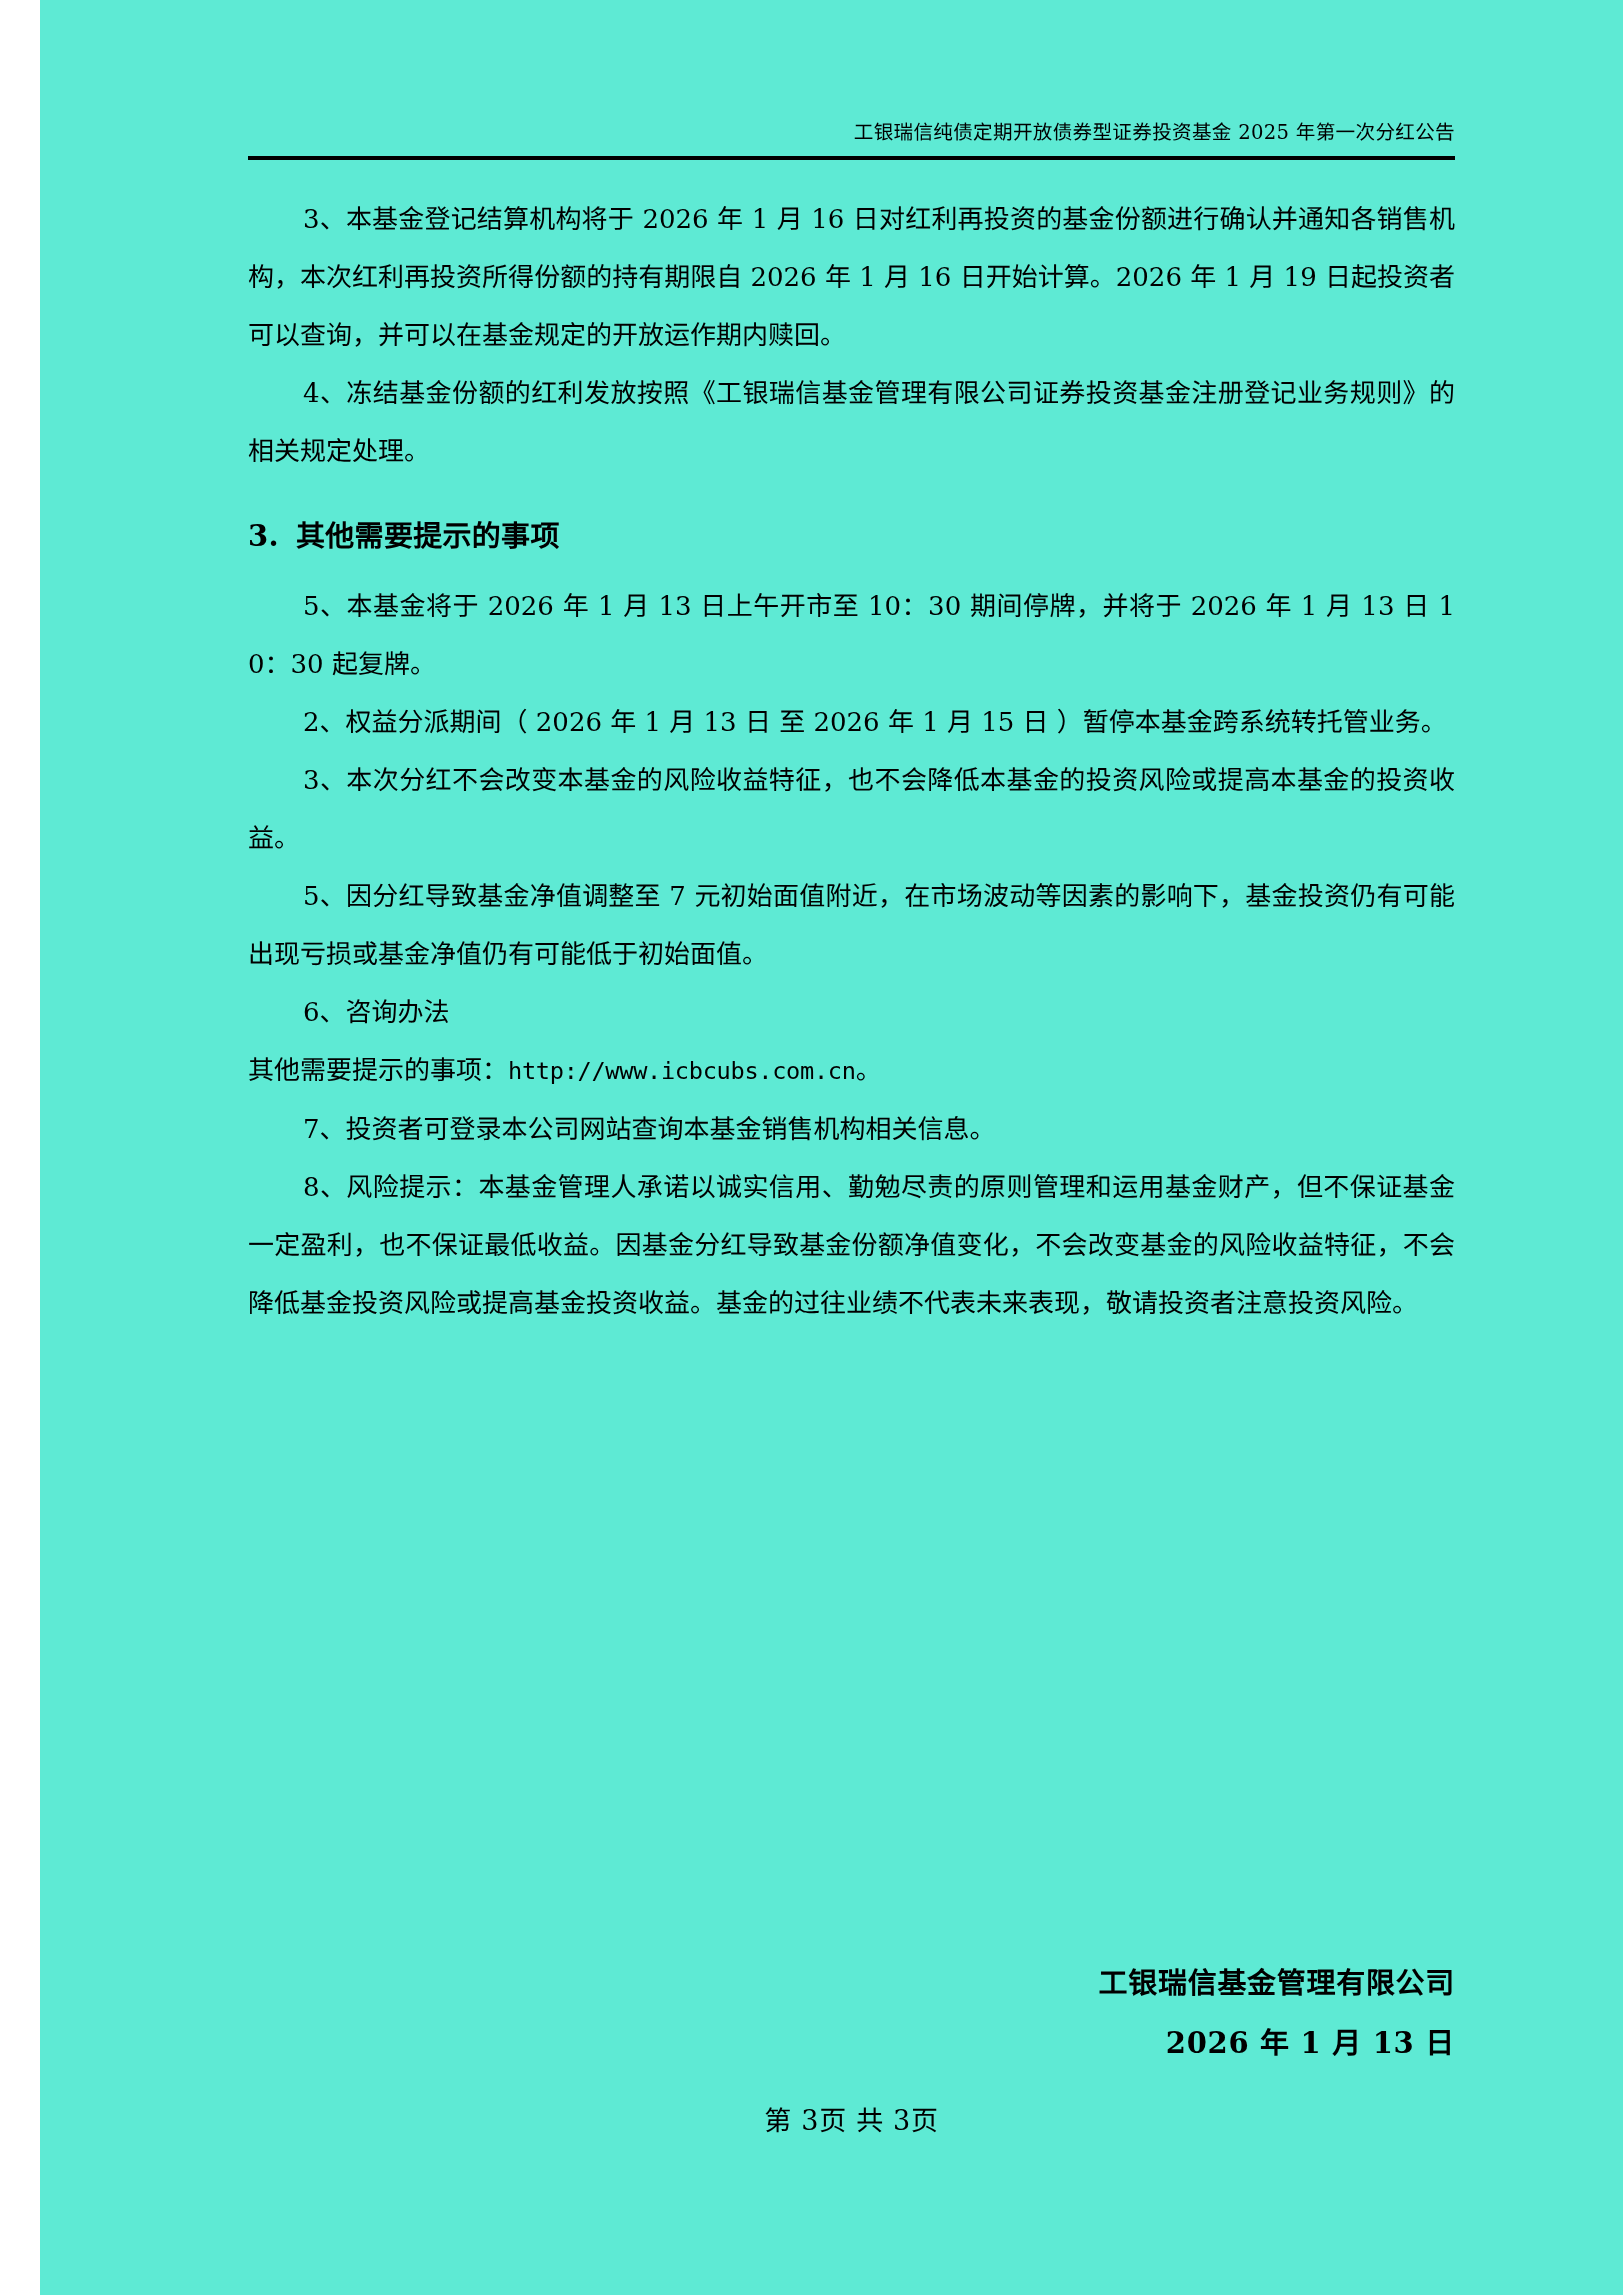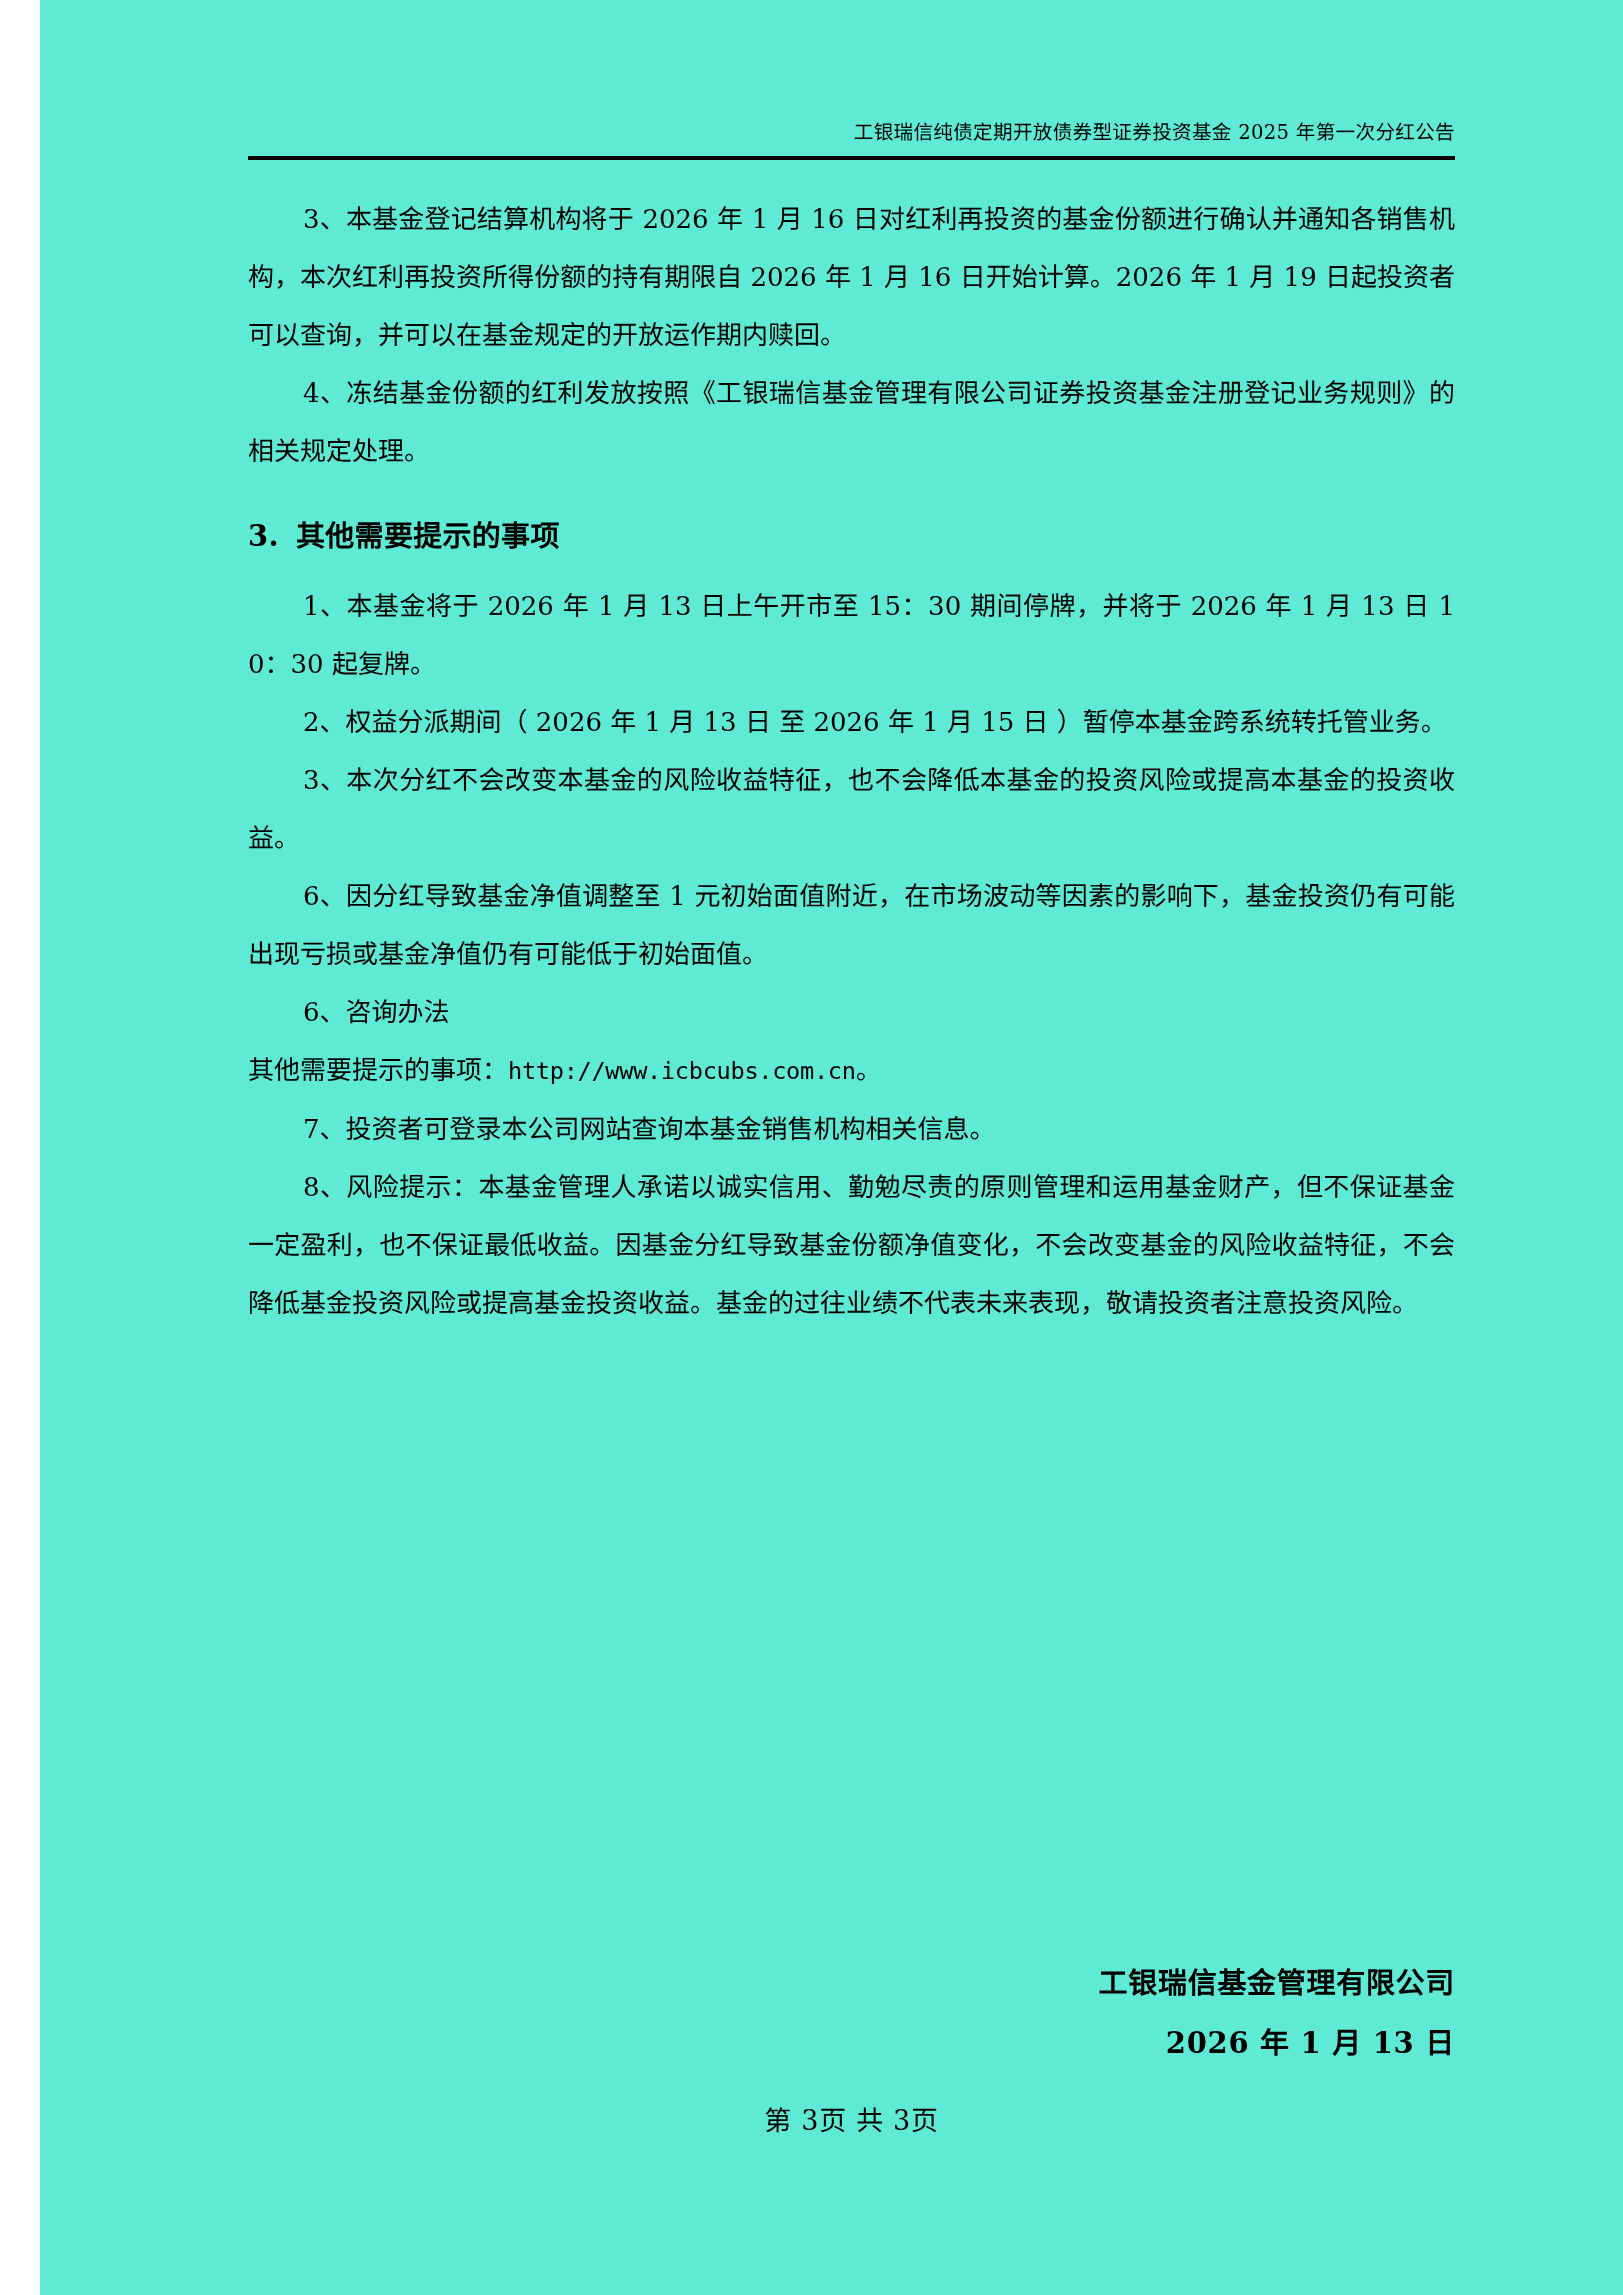--- a/index.html
+++ b/index.html
@@ -143,28 +143,28 @@
 
     <div class="gap-before-head"></div>
 
     <h2 class="section-head">
       <span class="num">3.</span>
       <span class="txt">其他需要提示的事项</span>
     </h2>
 
     <div class="gap-after-head"></div>
 
-    <p class="para">1、本基金将于 2026 年 1 月 13 日上午开市至 15：30 期间停牌，并将于 2026 年 1 月 13 日 10：30 起复牌。</p>
+    <p class="para">5、本基金将于 2026 年 1 月 13 日上午开市至 10：30 期间停牌，并将于 2026 年 1 月 13 日 10：30 起复牌。</p>
 
     <p class="para">2、权益分派期间（ 2026 年 1 月 13 日 至 2026 年 1 月 15 日 ）暂停本基金跨系统转托管业务。</p>
 
     <p class="para">3、本次分红不会改变本基金的风险收益特征，也不会降低本基金的投资风险或提高本基金的投资收益。</p>
 
 
-    <p class="para">6、因分红导致基金净值调整至 1 元初始面值附近，在市场波动等因素的影响下，基金投资仍有可能出现亏损或基金净值仍有可能低于初始面值。</p>
+    <p class="para">5、因分红导致基金净值调整至 7 元初始面值附近，在市场波动等因素的影响下，基金投资仍有可能出现亏损或基金净值仍有可能低于初始面值。</p>
 
     <p class="para last-left">6、咨询办法</p>
 
 
     <p class="para noindent last-left">
       <span>其他需要提示的事项：</span><span class="mono">http://www.icbcubs.com.cn</span><span>。</span>
     </p>
 
     <p class="para last-left">7、投资者可登录本公司网站查询本基金销售机构相关信息。</p>
 

